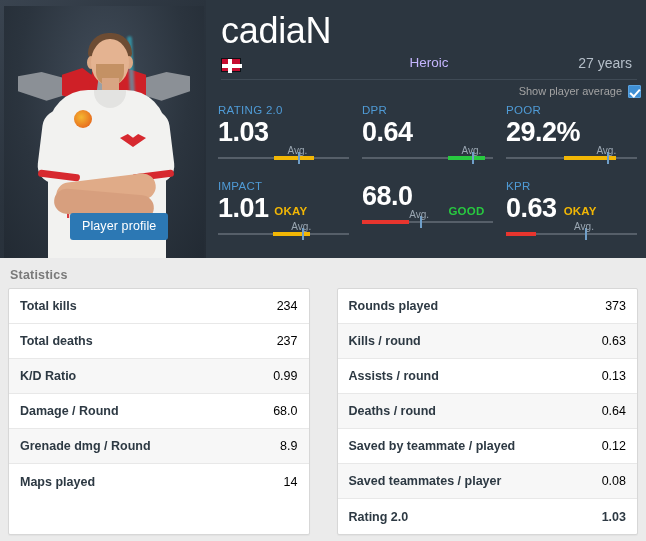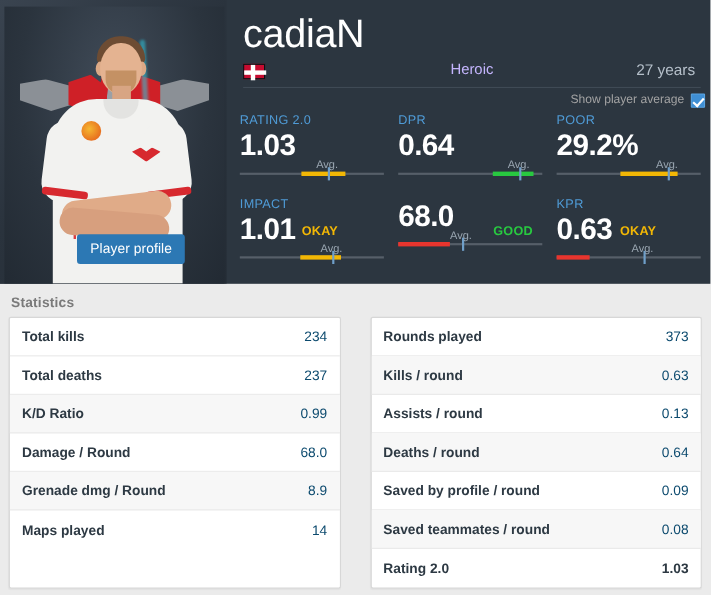--- a/index.html
+++ b/index.html
@@ -133,21 +133,21 @@
     box-shadow: 0 1px 1px rgba(0,0,0,.04);
   }
   .srow {
     display:flex; justify-content:space-between; align-items:center;
     height:35px; padding:0 11px;
     border-bottom:1px solid #e8e8e8;
   }
   .srow:last-child { border-bottom:none; }
   .srow.alt { background:#f7f7f7; }
   .srow .k { font-size:12.5px; color:#2d3943; font-weight:bold; }
-  .srow .v { font-size:12.5px; color:#0c4a6e; }
+  .srow .v { font-size:12.5px; color:#000000; }
   .srow .v.bold { color:#2d3943; font-weight:bold; }
 </style>
 </head>
 <body>
 
 <div id="page">
 
   <div class="profile-card">
 
     <div class="photo-col">
@@ -313,25 +313,25 @@
         </div>
         <div class="srow">
           <span class="k">Assists / round</span>
           <span class="v">0.13</span>
         </div>
         <div class="srow alt">
           <span class="k">Deaths / round</span>
           <span class="v">0.64</span>
         </div>
         <div class="srow">
-          <span class="k">Saved by profile / round</span>
-          <span class="v">0.09</span>
-        </div>
-        <div class="srow alt">
-          <span class="k">Saved teammates / round</span>
+          <span class="k">Saved by teammate / played</span>
+          <span class="v">0.12</span>
+        </div>
+        <div class="srow alt">
+          <span class="k">Saved teammates / player</span>
           <span class="v">0.08</span>
         </div>
         <div class="srow">
           <span class="k">Rating 2.0</span>
           <span class="v bold">1.03</span>
         </div>
       </div>
   </div>
 
 </div>

